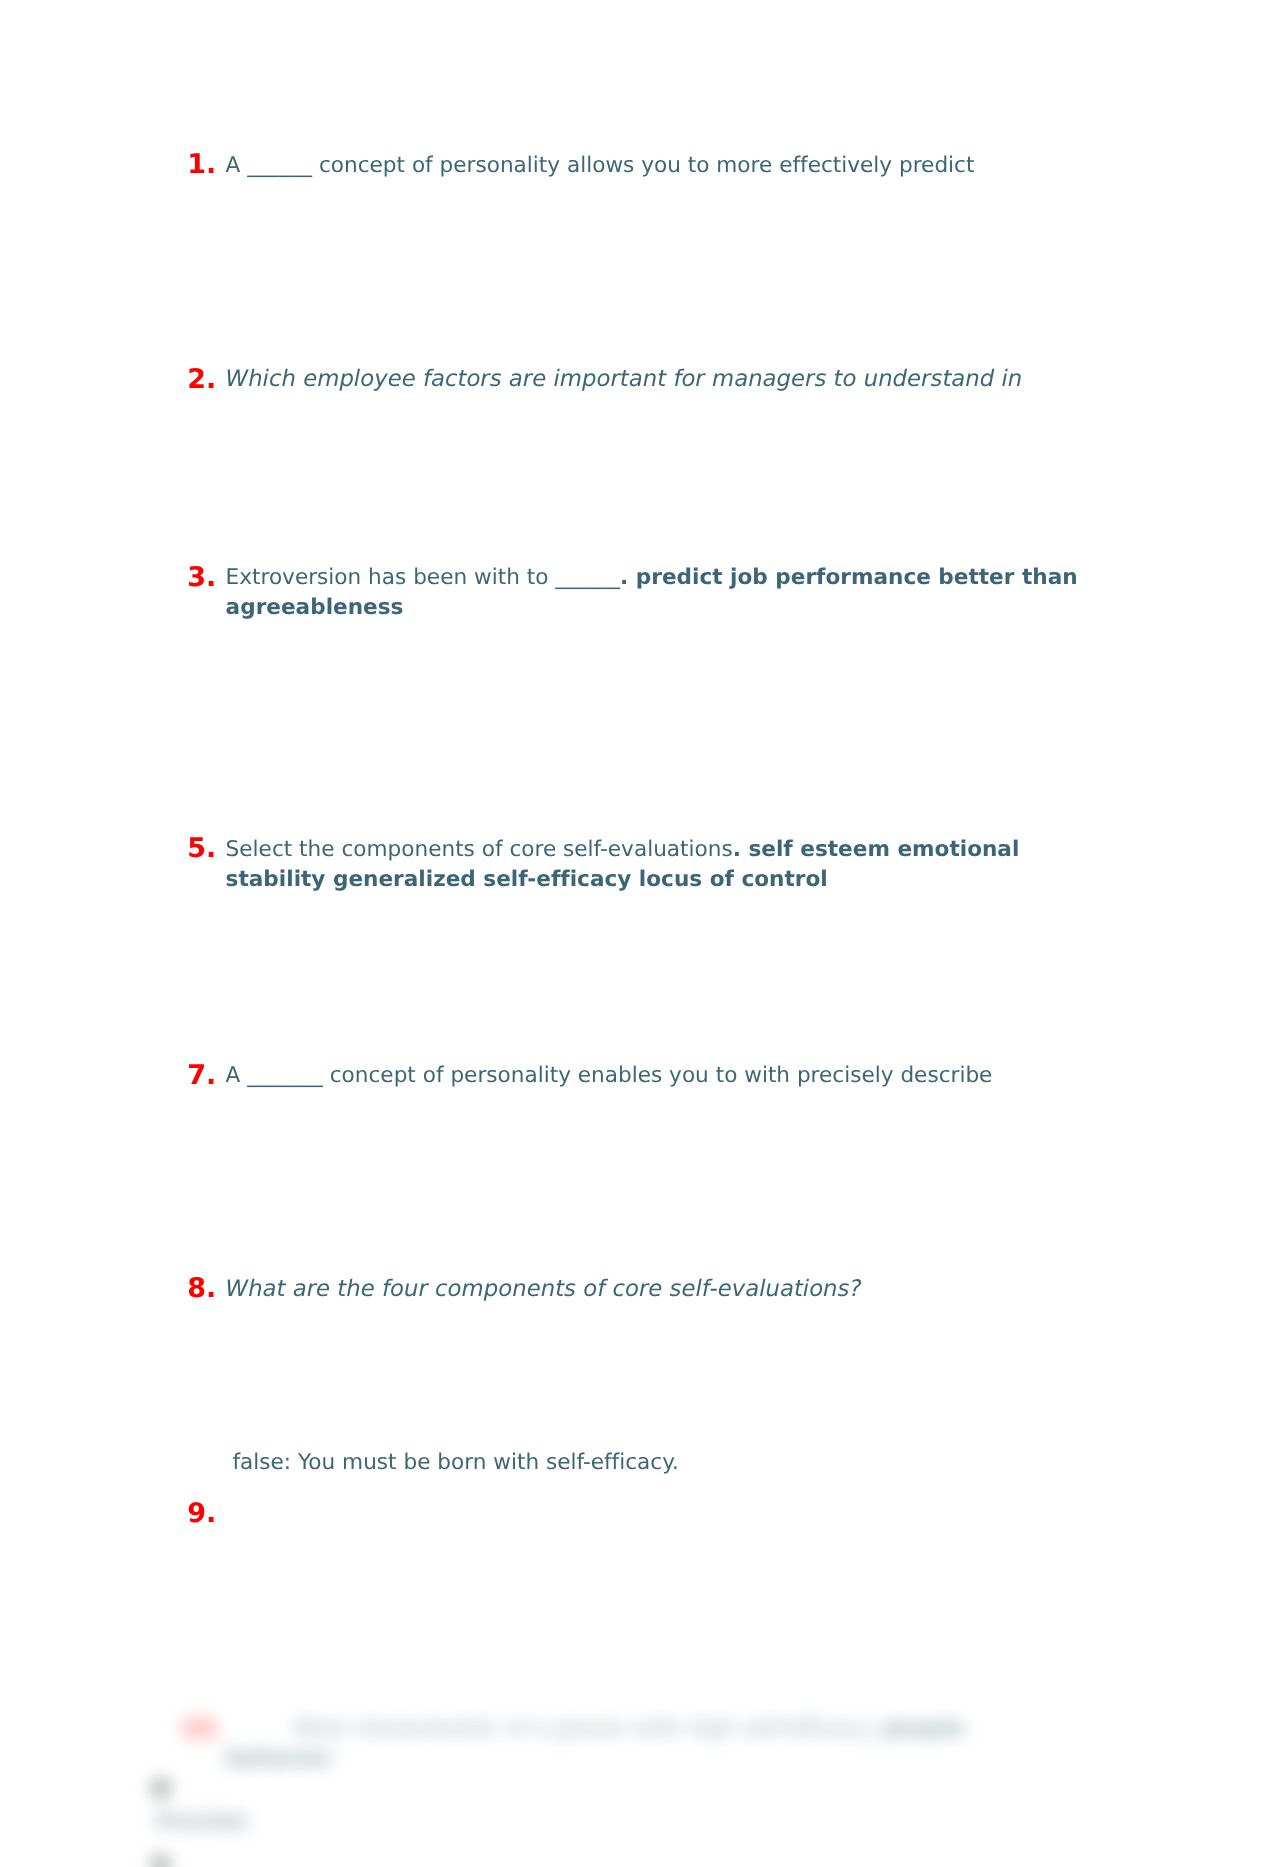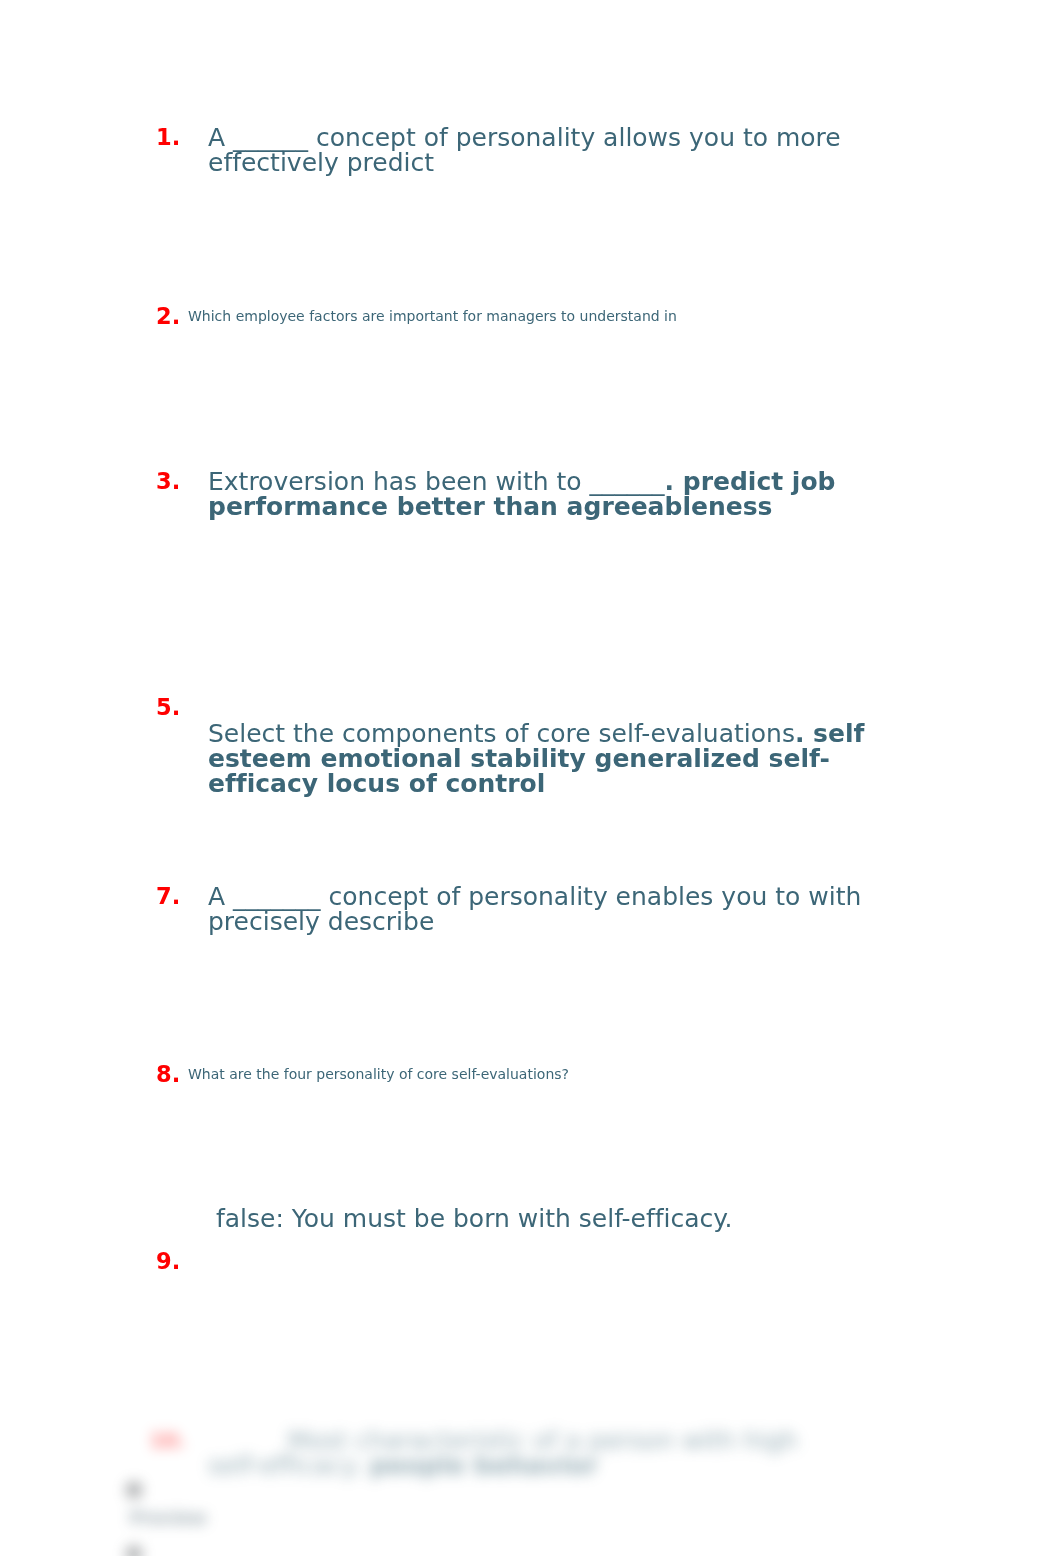--- a/index.html
+++ b/index.html
@@ -17,22 +17,22 @@
     
     opacity:0.999;
   }
   .page, .page * { -webkit-font-smoothing:antialiased; }
   .q    { position:absolute; left:0; top:0; }
   .num  { position:absolute; left:156px; color:#ff0000; font-weight:bold;
           font-size:22.5px; line-height:1; white-space:nowrap; }
   .txt  { position:absolute; left:188px; color:#3c6677; white-space:pre-wrap;
           font-variant-ligatures:none; -webkit-font-variant-ligatures:none;
           font-feature-settings:"liga" 0,"clig" 0; }
-  .sm   { font-size:25px; line-height:25.2px; width:760px;margin-left:20px; }
-  .lg   { font-size:14px; line-height:27.4px; width:800px; }
+  .sm   { font-size:18px; line-height:25.2px; width:760px; }
+  .lg   { font-size:19px; line-height:27.4px; width:800px;font-style:italic; }
   .ans  { font-weight:bold; }
 
   
   .obscured { position:absolute; left:0; top:0; width:1062px; height:1556px;
               filter:blur(7px); opacity:0.55; }
   .frow   { position:absolute; left:0; width:1062px; height:50px; }
   .bullet { position:absolute; left:126px; top:0px; width:16px; height:16px;
             border-radius:50%; background:#55595c; }
   .flabel { position:absolute; left:130px; top:26px; font-size:17px;
             color:#47606d; font-weight:bold; white-space:nowrap; }
@@ -58,31 +58,31 @@
     <span class="txt lg" style="top:303px;">Which employee factors are important for managers to understand in</span>
   </div>
 
   <div class="q">
     <span class="num" style="top:470px;">3.</span>
     <span class="txt sm" style="top:469px;width:716px;"><span>Extroversion has been with to ______</span><span class="ans">. predict job performance better than agreeableness</span></span>
   </div>
 
   <div class="q">
     <span class="num" style="top:696px;">5.</span>
-    <span class="txt sm" style="top:721px;width:706px;"><span>Select the components of core self-evaluations</span><span class="ans">. self esteem emotional stability generalized self-efficacy locus of control</span></span>
+    <span class="txt sm" style="top:695px;width:706px;"><span>Select the components of core self-evaluations</span><span class="ans">. self esteem emotional stability generalized self-efficacy locus of control</span></span>
   </div>
 
   <div class="q">
     <span class="num" style="top:885px;">7.</span>
     <span class="txt sm" style="top:884px;">A _______ concept of personality enables you to with precisely describe</span>
   </div>
 
   <div class="q">
     <span class="num" style="top:1063px;">8.</span>
-    <span class="txt lg" style="top:1061px;">What are the four personality of core self-evaluations?</span>
+    <span class="txt lg" style="top:1061px;">What are the four components of core self-evaluations?</span>
   </div>
 
   <div class="q">
     <span class="num" style="top:1250px;">9.</span>
     <span class="txt sm" style="top:1206px;"> false: You must be born with self-efficacy.</span>
   </div>
 
   <div class="obscured">
     <div class="q">
       <span class="num" style="left:150px;top:1430px;font-size:20px;">10.</span>

